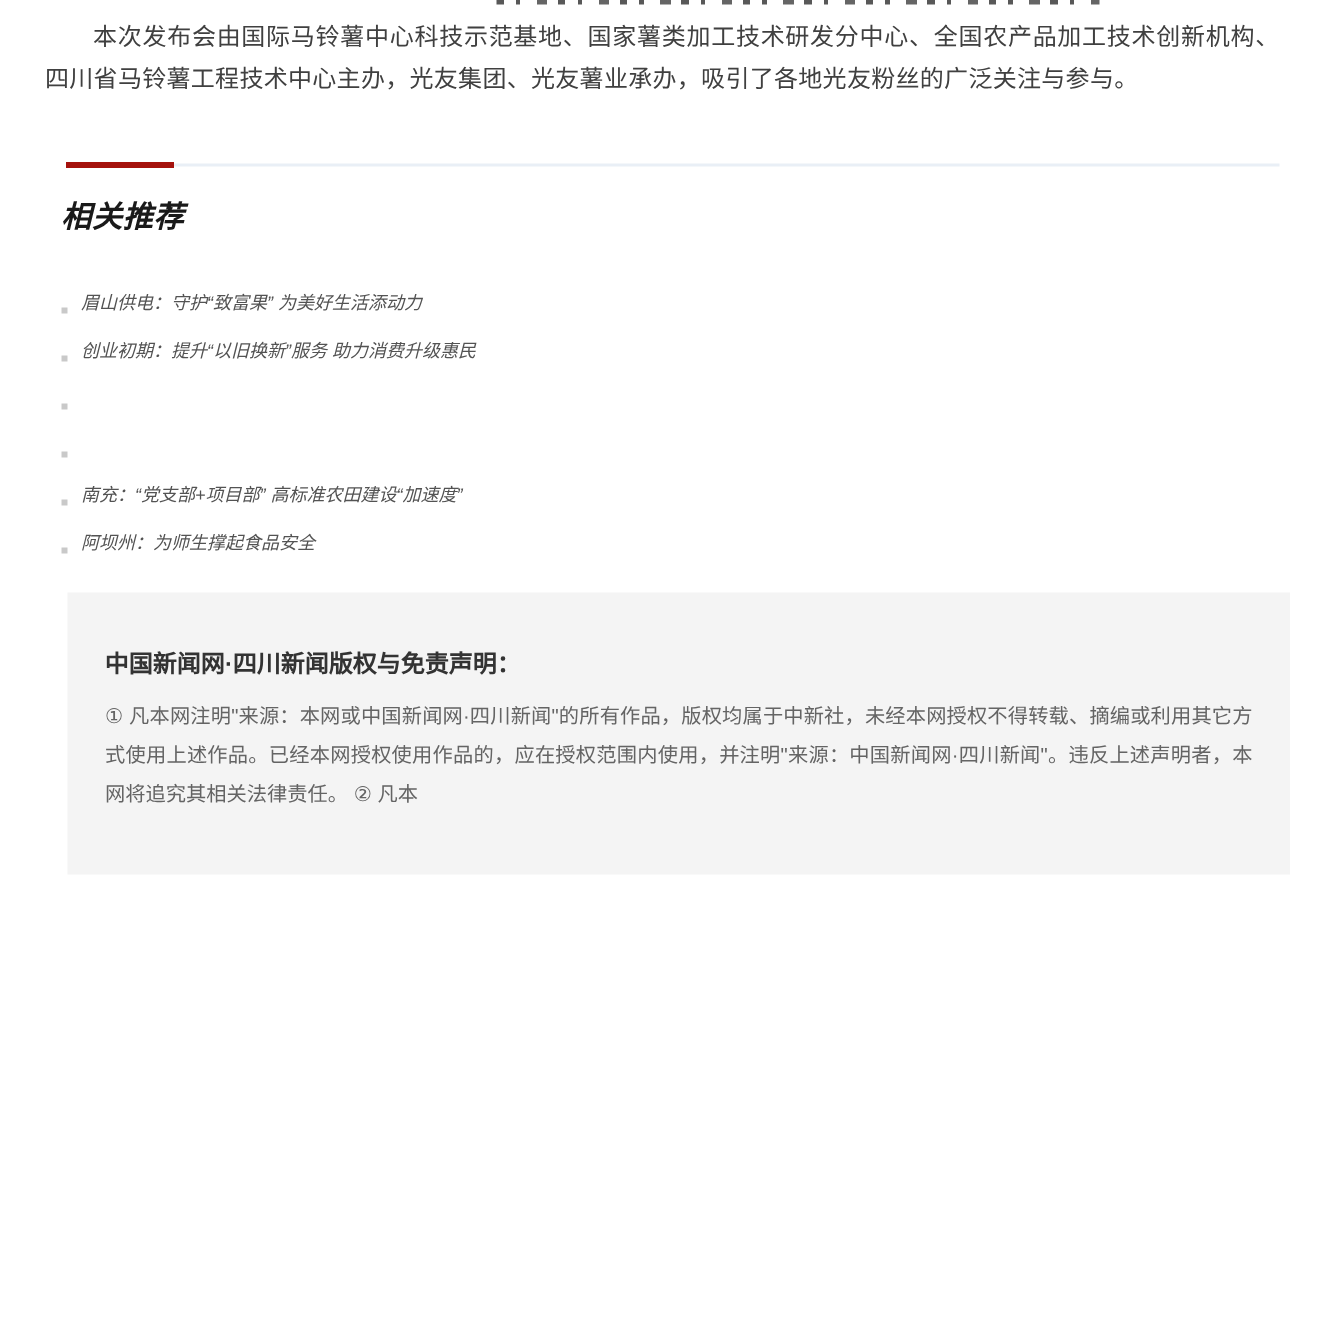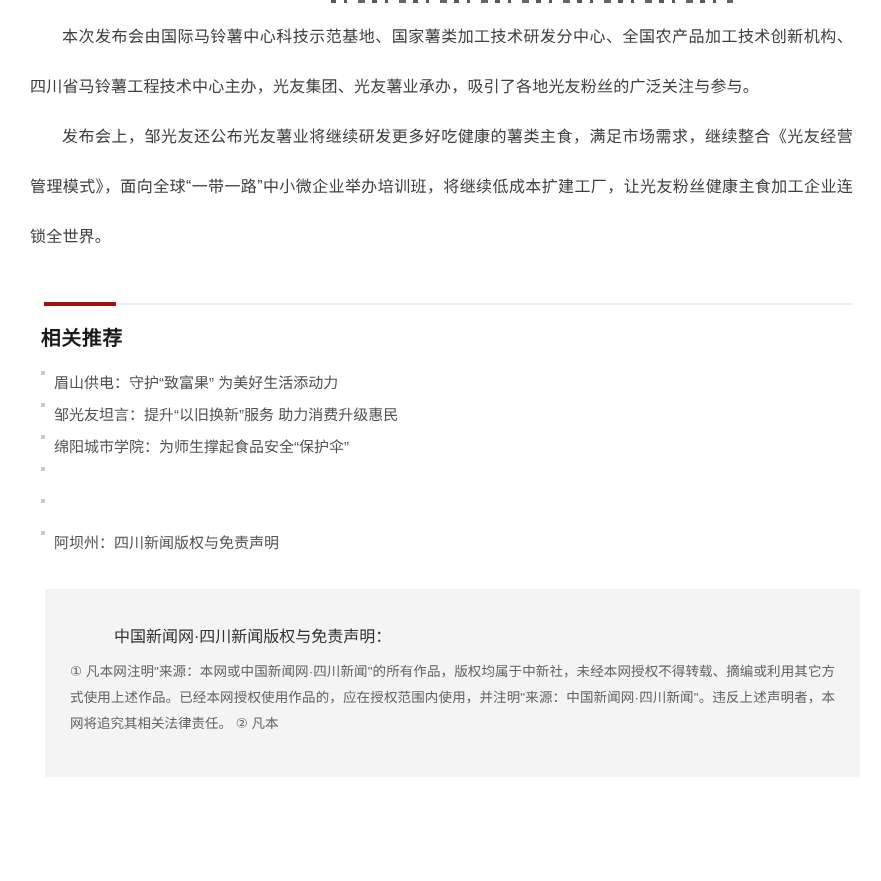--- a/index.html
+++ b/index.html
@@ -22,98 +22,97 @@
   .title-fragments{
     position:absolute;top:0;left:331px;width:402px;height:3px;
     background:repeating-linear-gradient(90deg,
       #3b3b3b 0 5px, transparent 5px 13px,
       #3b3b3b 13px 16px, transparent 16px 27px,
       #4a4a4a 27px 34px, transparent 34px 41px);
     opacity:.85;
   }
   .article{padding:12px 28px 0 30px;}
   .article p{
-    font-size:16px;line-height:50px;color:var(--body-text);
+    font-size:16px;line-height:28px;color:var(--body-text);
     text-align:justify;text-indent:2em;letter-spacing:.2px;
   }
   .divider{
     margin:40px 28px 0 44px;height:4px;position:relative;
   }
   .divider::before{
     content:"";position:absolute;left:0;right:0;top:1px;height:2px;
     background:var(--divider-light);
   }
   .divider-accent{
     position:absolute;left:0;top:0;width:72px;height:4px;
     background:var(--accent-red);
   }
-  .related{padding:0 28px 0 41px;}
+  .related{padding:0 28px 0 41px;font-style:italic;}
   .related h2{
     margin-top:16px;font-size:20px;font-weight:bold;
     color:var(--heading-text);letter-spacing:.5px;
   }
   .related ul{list-style:none;margin-top:20px;}
   .related li{
-    height:32px;display:flex;align-items:flex-start;cursor:pointer;
-    font-size:15px;color:var(--list-text);
+    height:32px;display:flex;align-items:flex-end;cursor:pointer;
+    font-size:12px;color:var(--list-text);
   }
   .bullet{
     width:4px;height:4px;background:var(--bullet-gray);
     display:inline-block;margin-right:9px;flex:0 0 auto;
   }
   .footer-box{
     margin:26px 0 0 45px;width:815px;background:var(--footer-bg);
     padding:34px 25px 40px 25px;
   }
   .footer-box h3{
-    font-size:16px;font-weight:normal;color:#333;margin-bottom:12px;margin-left:44px;
+    font-size:16px;font-weight:bold;color:#333;margin-bottom:12px;
   }
   .footer-box p{
     font-size:13.5px;line-height:26px;color:var(--footer-text);
     text-align:justify;
   }
 </style>
 </head>
 <body>
 
 <div class="title-fragments"></div>
 
 <div class="article">
   <p>本次发布会由国际马铃薯中心科技示范基地、国家薯类加工技术研发分中心、全国农产品加工技术创新机构、四川省马铃薯工程技术中心主办，光友集团、光友薯业承办，吸引了各地光友粉丝的广泛关注与参与。</p>
-  <p>发布会上，邹光友还公布光友薯业将继续研发更多好吃健康的薯类主食，满足市场需求，继续整合《光友经营管理模式》，面向全球“一带一路”中小微企业举办培训班，将继续低成本扩建工厂，让光友粉丝健康主食加工企业连锁全世界。</p>
 </div>
 
 <div class="divider">
   <span class="divider-accent"></span>
 </div>
 
 <div class="related">
   <h2>相关推荐</h2>
   <ul>
     <li>
       <span class="bullet"></span>
       <span>眉山供电：守护“致富果” 为美好生活添动力</span>
     </li>
     <li>
       <span class="bullet"></span>
-      <span>邹光友坦言：提升“以旧换新”服务 助力消费升级惠民</span>
-    </li>
-    <li>
-      <span class="bullet"></span>
-      <span>绵阳城市学院：为师生撑起食品安全“保护伞”</span>
+      <span>创业初期：提升“以旧换新”服务 助力消费升级惠民</span>
     </li>
     <li>
       <span class="bullet"></span>
     </li>
     <li>
       <span class="bullet"></span>
     </li>
     <li>
       <span class="bullet"></span>
-      <span>阿坝州：四川新闻版权与免责声明</span>
+      <span>南充：“党支部+项目部” 高标准农田建设“加速度”</span>
+    </li>
+    <li>
+      <span class="bullet"></span>
+      <span>阿坝州：为师生撑起食品安全</span>
     </li>
   </ul>
 </div>
 
 <div class="footer-box">
   <h3>中国新闻网·四川新闻版权与免责声明：</h3>
   <p>① 凡本网注明"来源：本网或中国新闻网·四川新闻"的所有作品，版权均属于中新社，未经本网授权不得转载、摘编或利用其它方式使用上述作品。已经本网授权使用作品的，应在授权范围内使用，并注明"来源：中国新闻网·四川新闻"。违反上述声明者，本网将追究其相关法律责任。 ② 凡本</p>
 </div>
 
 </body></html>

